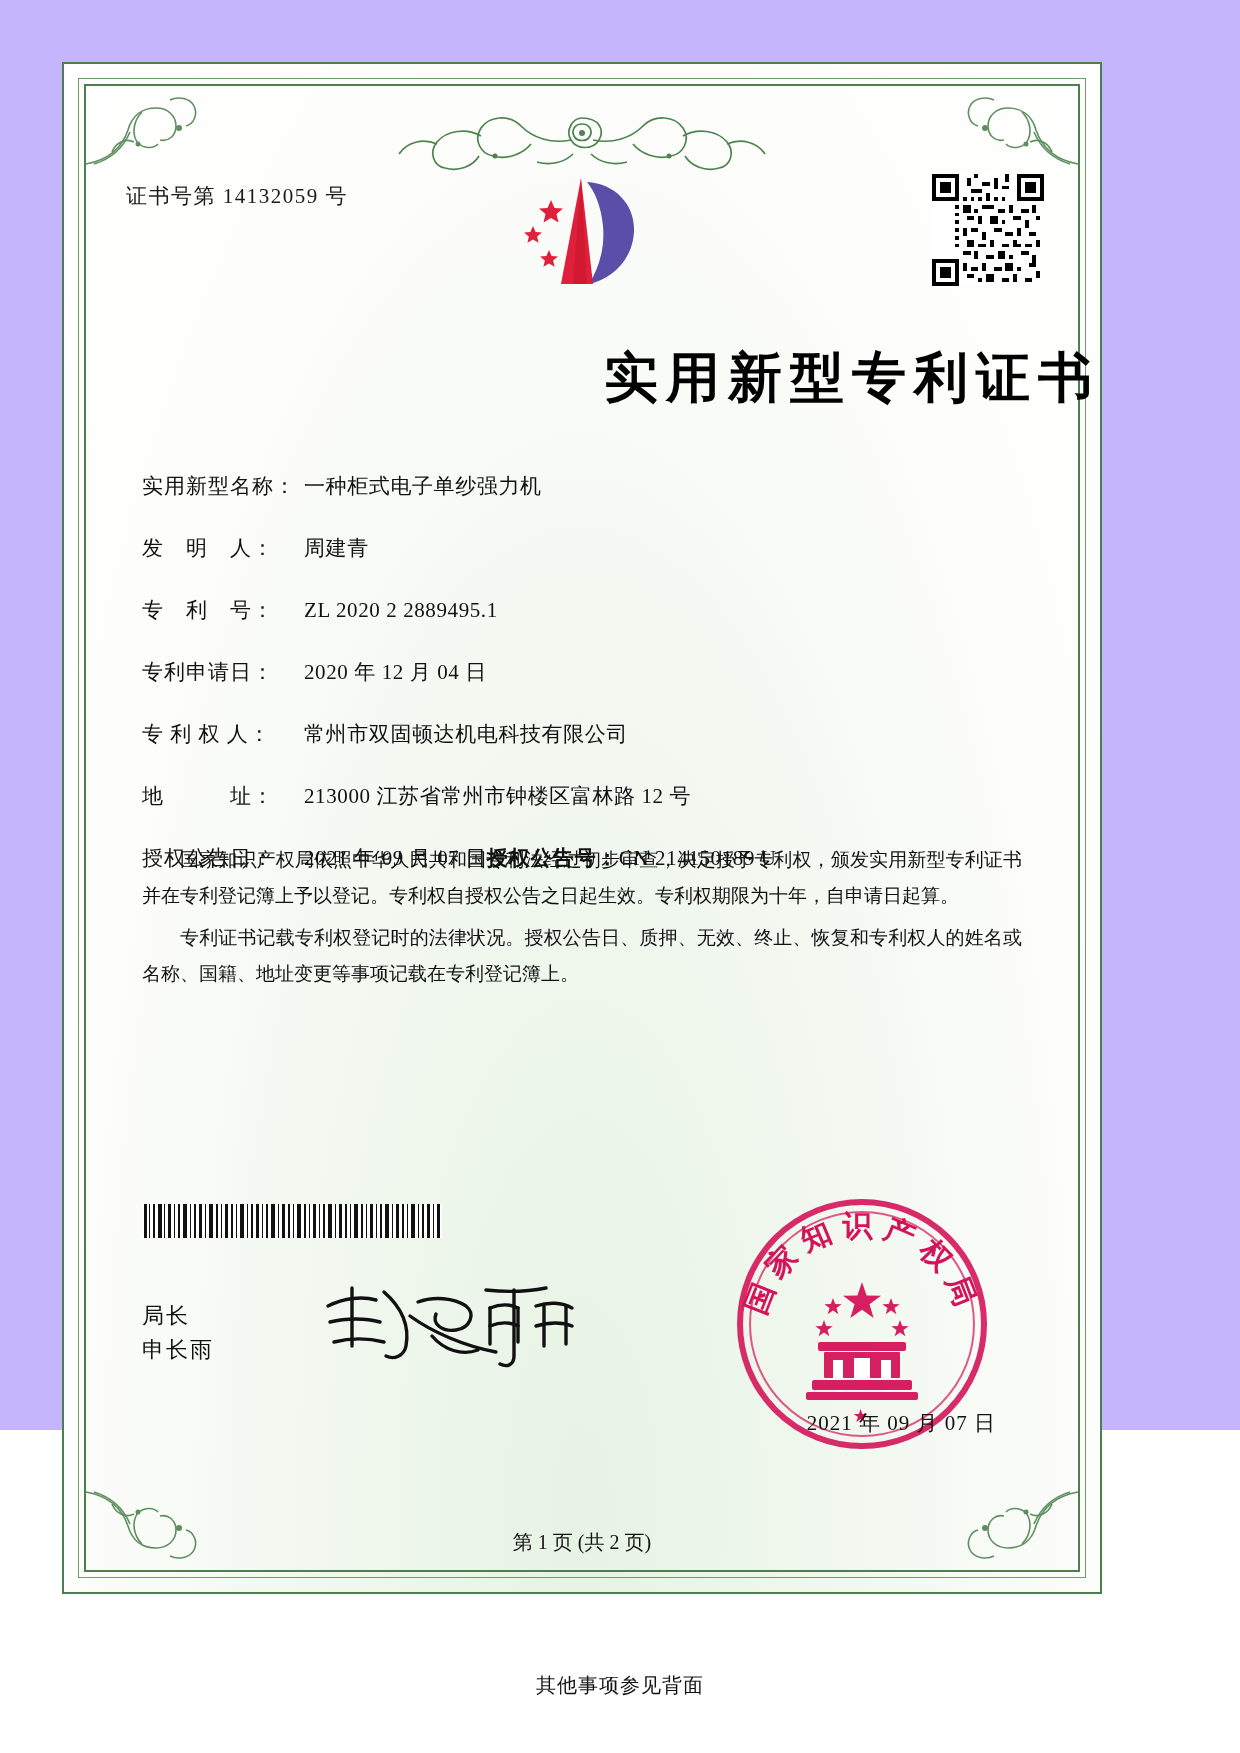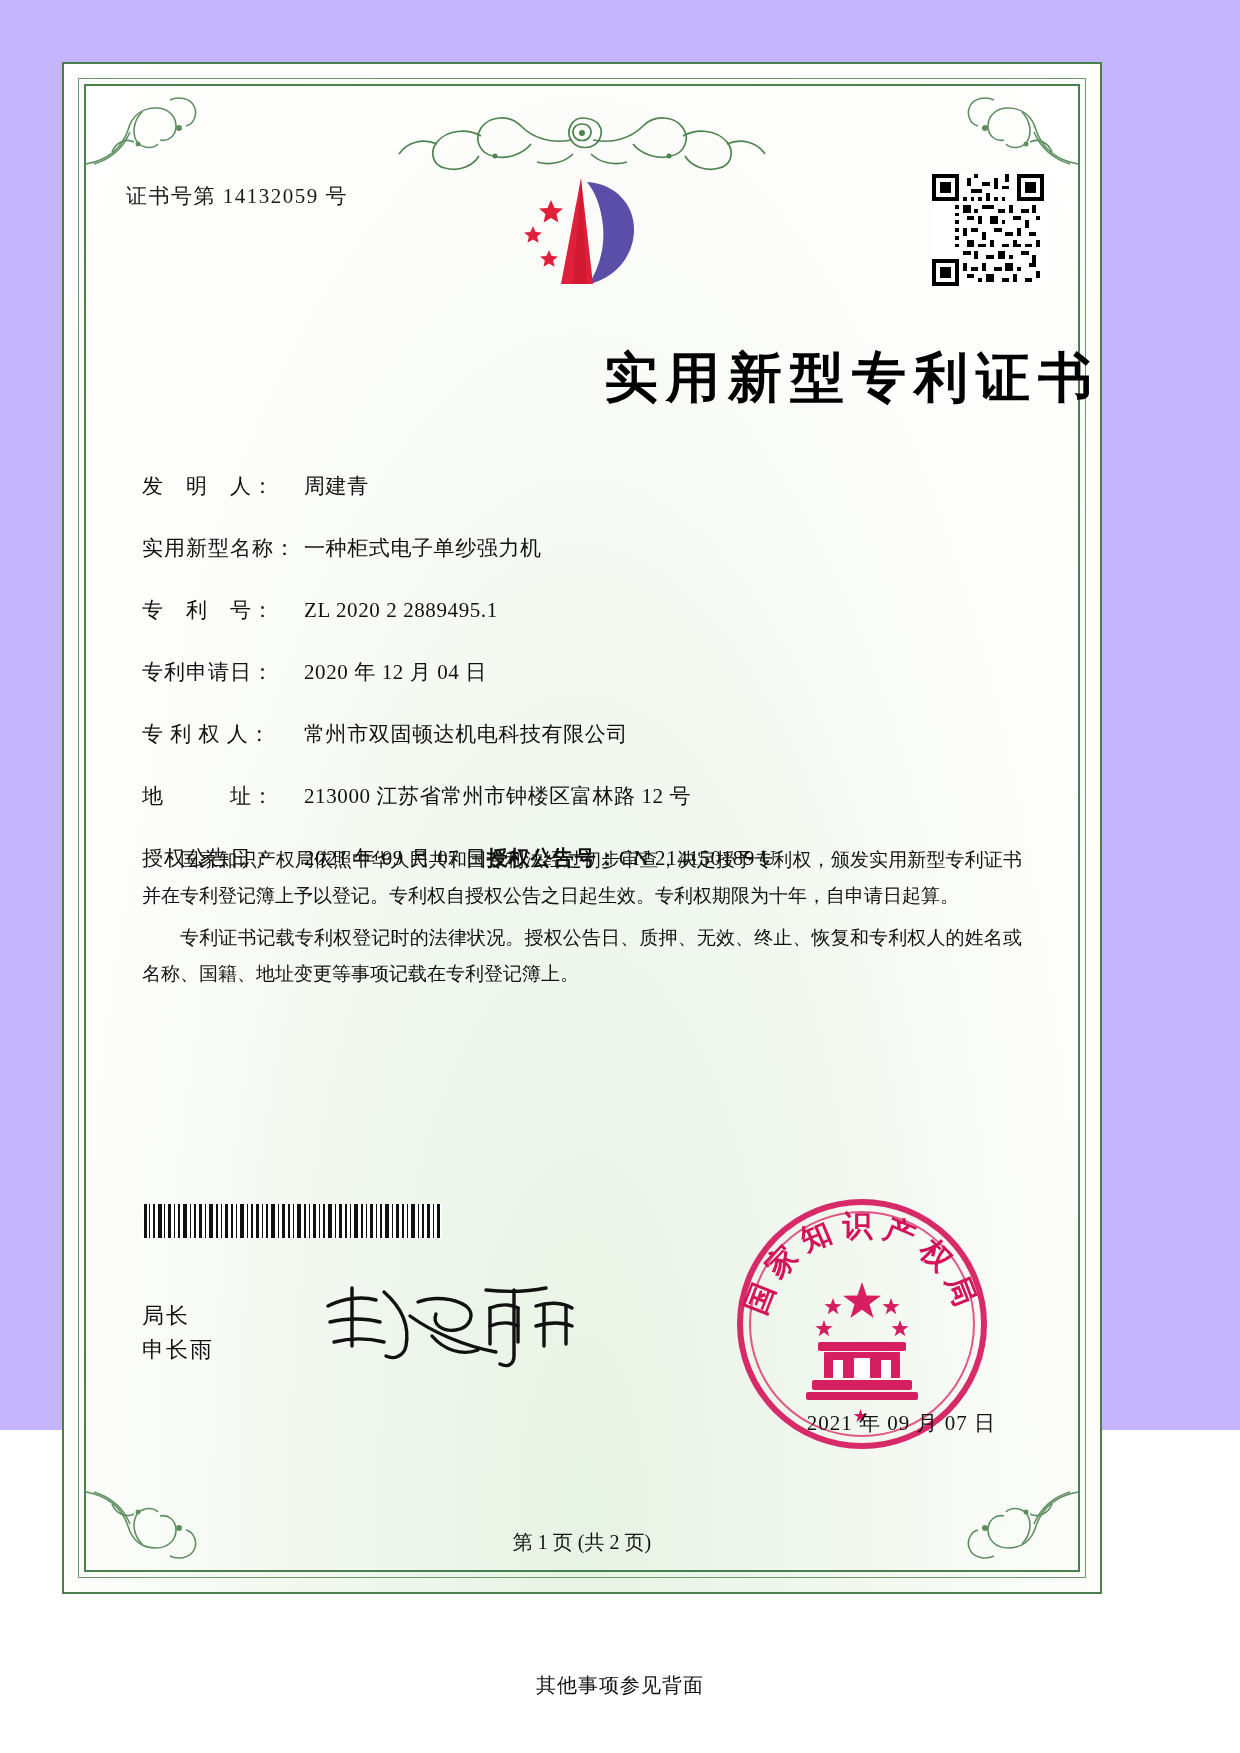--- a/index.html
+++ b/index.html
@@ -403,24 +403,24 @@
             <rect x="27" y="25" width="1" height="2"></rect>
               <rect x="22" y="18" width="1" height="1"></rect>
           </g>
         </svg>
       </div>
 
       <div class="main-title">实用新型专利证书</div>
 
       <div class="fields">
         <div class="field">
+          <span class="label">实用新型名称：</span><span class="value">一种柜式电子单纱强力机</span>
+        </div>
+        <div class="field">
           <span class="label">发　明　人：</span><span class="value">周建青</span>
-        </div>
-        <div class="field">
-          <span class="label">实用新型名称：</span><span class="value">一种柜式电子单纱强力机</span>
         </div>
         <div class="field">
           <span class="label">专　利　号：</span><span class="value">ZL 2020 2 2889495.1</span>
         </div>
         <div class="field">
           <span class="label">专利申请日：</span><span class="value">2020 年 12 月 04 日</span>
         </div>
         <div class="field">
           <span class="label">专 利 权 人：</span><span class="value">常州市双固顿达机电科技有限公司</span>
         </div>

